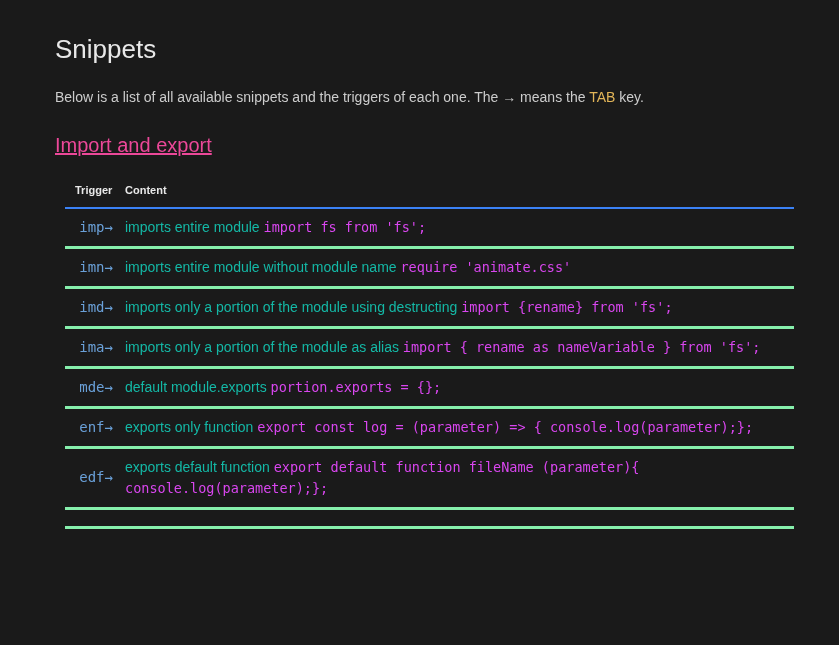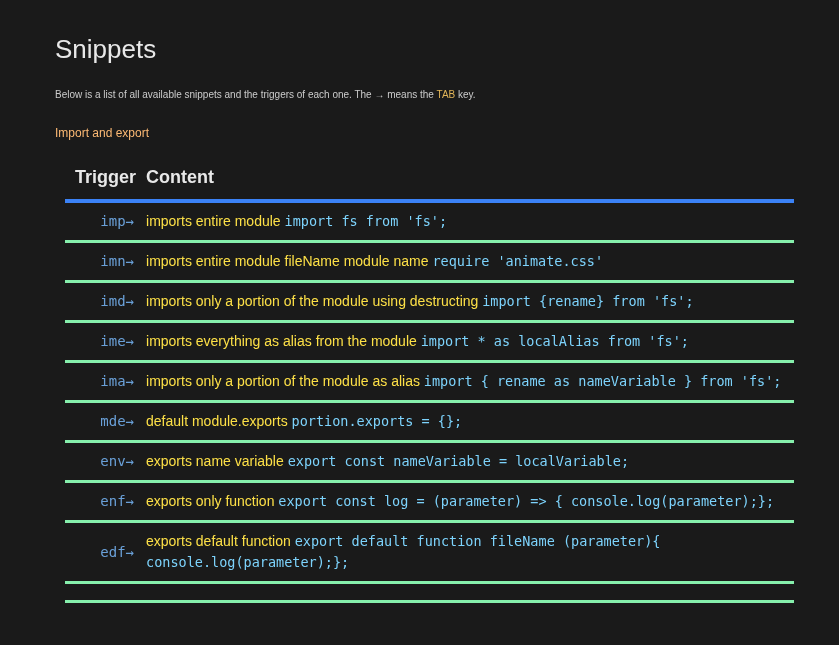--- a/index.html
+++ b/index.html
@@ -15,44 +15,45 @@
   }
   h1.page-title {
     font-size: 26px;
     font-weight: 400;
     color: #e8e8e8;
     margin: 0 0 18px 0;
   }
   p.intro {
     margin: 0 0 22px 0;
     color: #cccccc;
-    font-size: 10px;
+    font-size: 14px;
   }
   .tab-key {
     color: #e2b558;
   }
   h2.section-title {
-    font-size: 12px;
+    font-size: 20px;
     font-weight: 400;
-    color: #fdba74;
+    color: #ec4899;
     margin: 0 0 14px 0;
+    text-decoration: underline;
   }
   table {
     width: 100%;
     border-collapse: collapse;
     margin-bottom: 26px;
     margin-left: 10px;
   }
   thead th {
     text-align: left;
     font-weight: 600;
-    font-size: 18px;
+    font-size: 11px;
     color: #e8e8e8;
     padding: 8px 10px 8px 0;
-    border-bottom: 4px solid #3b82f6;
+    border-bottom: 2px solid #3b82f6;
   }
   thead th:first-child {
     padding-left: 10px;
   }
   tbody td {
     padding: 8px 10px 8px 0;
     border-bottom: 3px solid #86efac;
     vertical-align: middle;
     font-size: 14px;
     color: #e8e8e8;
@@ -63,25 +64,25 @@
     text-align: right;
     white-space: nowrap;
     padding-right: 12px;
     width: 60px;
     padding-left: 10px;
   }
   .tab-glyph {
     color: #6aa0d8;
   }
   td.content-cell .desc {
-    color: #fde047;
+    color: #14b8a6;
   }
   td.content-cell code {
     font-family: "Consolas", "Menlo", monospace;
-    color: #7dd3fc;
+    color: #d946ef;
     font-size: 13.5px;
   }
 </style>
 </head>
 <body>
 
 <h1 class="page-title">Snippets</h1>
 
 <p class="intro">
   <span>Below is a list of all available snippets and the triggers of each one. The </span><span>→</span><span> means the </span><span class="tab-key">TAB</span><span> key.</span>
@@ -96,41 +97,33 @@
       <th>Content</th>
     </tr>
   </thead>
   <tbody id="table-body-1">
       <tr>
         <td class="trigger-cell"><span>imp</span><span class="tab-glyph">→</span></td>
         <td class="content-cell"><span class="desc">imports entire module </span><code>import fs from 'fs';</code></td>
       </tr>
       <tr>
         <td class="trigger-cell"><span>imn</span><span class="tab-glyph">→</span></td>
-        <td class="content-cell"><span class="desc">imports entire module fileName module name </span><code>require 'animate.css'</code></td>
+        <td class="content-cell"><span class="desc">imports entire module without module name </span><code>require 'animate.css'</code></td>
       </tr>
       <tr>
         <td class="trigger-cell"><span>imd</span><span class="tab-glyph">→</span></td>
         <td class="content-cell"><span class="desc">imports only a portion of the module using destructing </span><code>import {rename} from 'fs';</code></td>
-      </tr>
-      <tr>
-        <td class="trigger-cell"><span>ime</span><span class="tab-glyph">→</span></td>
-        <td class="content-cell"><span class="desc">imports everything as alias from the module </span><code>import * as localAlias from 'fs';</code></td>
       </tr>
       <tr>
         <td class="trigger-cell"><span>ima</span><span class="tab-glyph">→</span></td>
         <td class="content-cell"><span class="desc">imports only a portion of the module as alias </span><code>import { rename as nameVariable } from 'fs';</code></td>
       </tr>
       <tr>
         <td class="trigger-cell"><span>mde</span><span class="tab-glyph">→</span></td>
         <td class="content-cell"><span class="desc">default module.exports </span><code>portion.exports = {};</code></td>
-      </tr>
-      <tr>
-        <td class="trigger-cell"><span>env</span><span class="tab-glyph">→</span></td>
-        <td class="content-cell"><span class="desc">exports name variable </span><code>export const nameVariable = localVariable;</code></td>
       </tr>
       <tr>
         <td class="trigger-cell"><span>enf</span><span class="tab-glyph">→</span></td>
         <td class="content-cell"><span class="desc">exports only function </span><code>export const log = (parameter) =&gt; { console.log(parameter);};</code></td>
       </tr>
       <tr>
         <td class="trigger-cell"><span>edf</span><span class="tab-glyph">→</span></td>
         <td class="content-cell"><span class="desc">exports default function </span><code>export default function fileName (parameter){ console.log(parameter);};</code></td>
       </tr>
       <tr>

